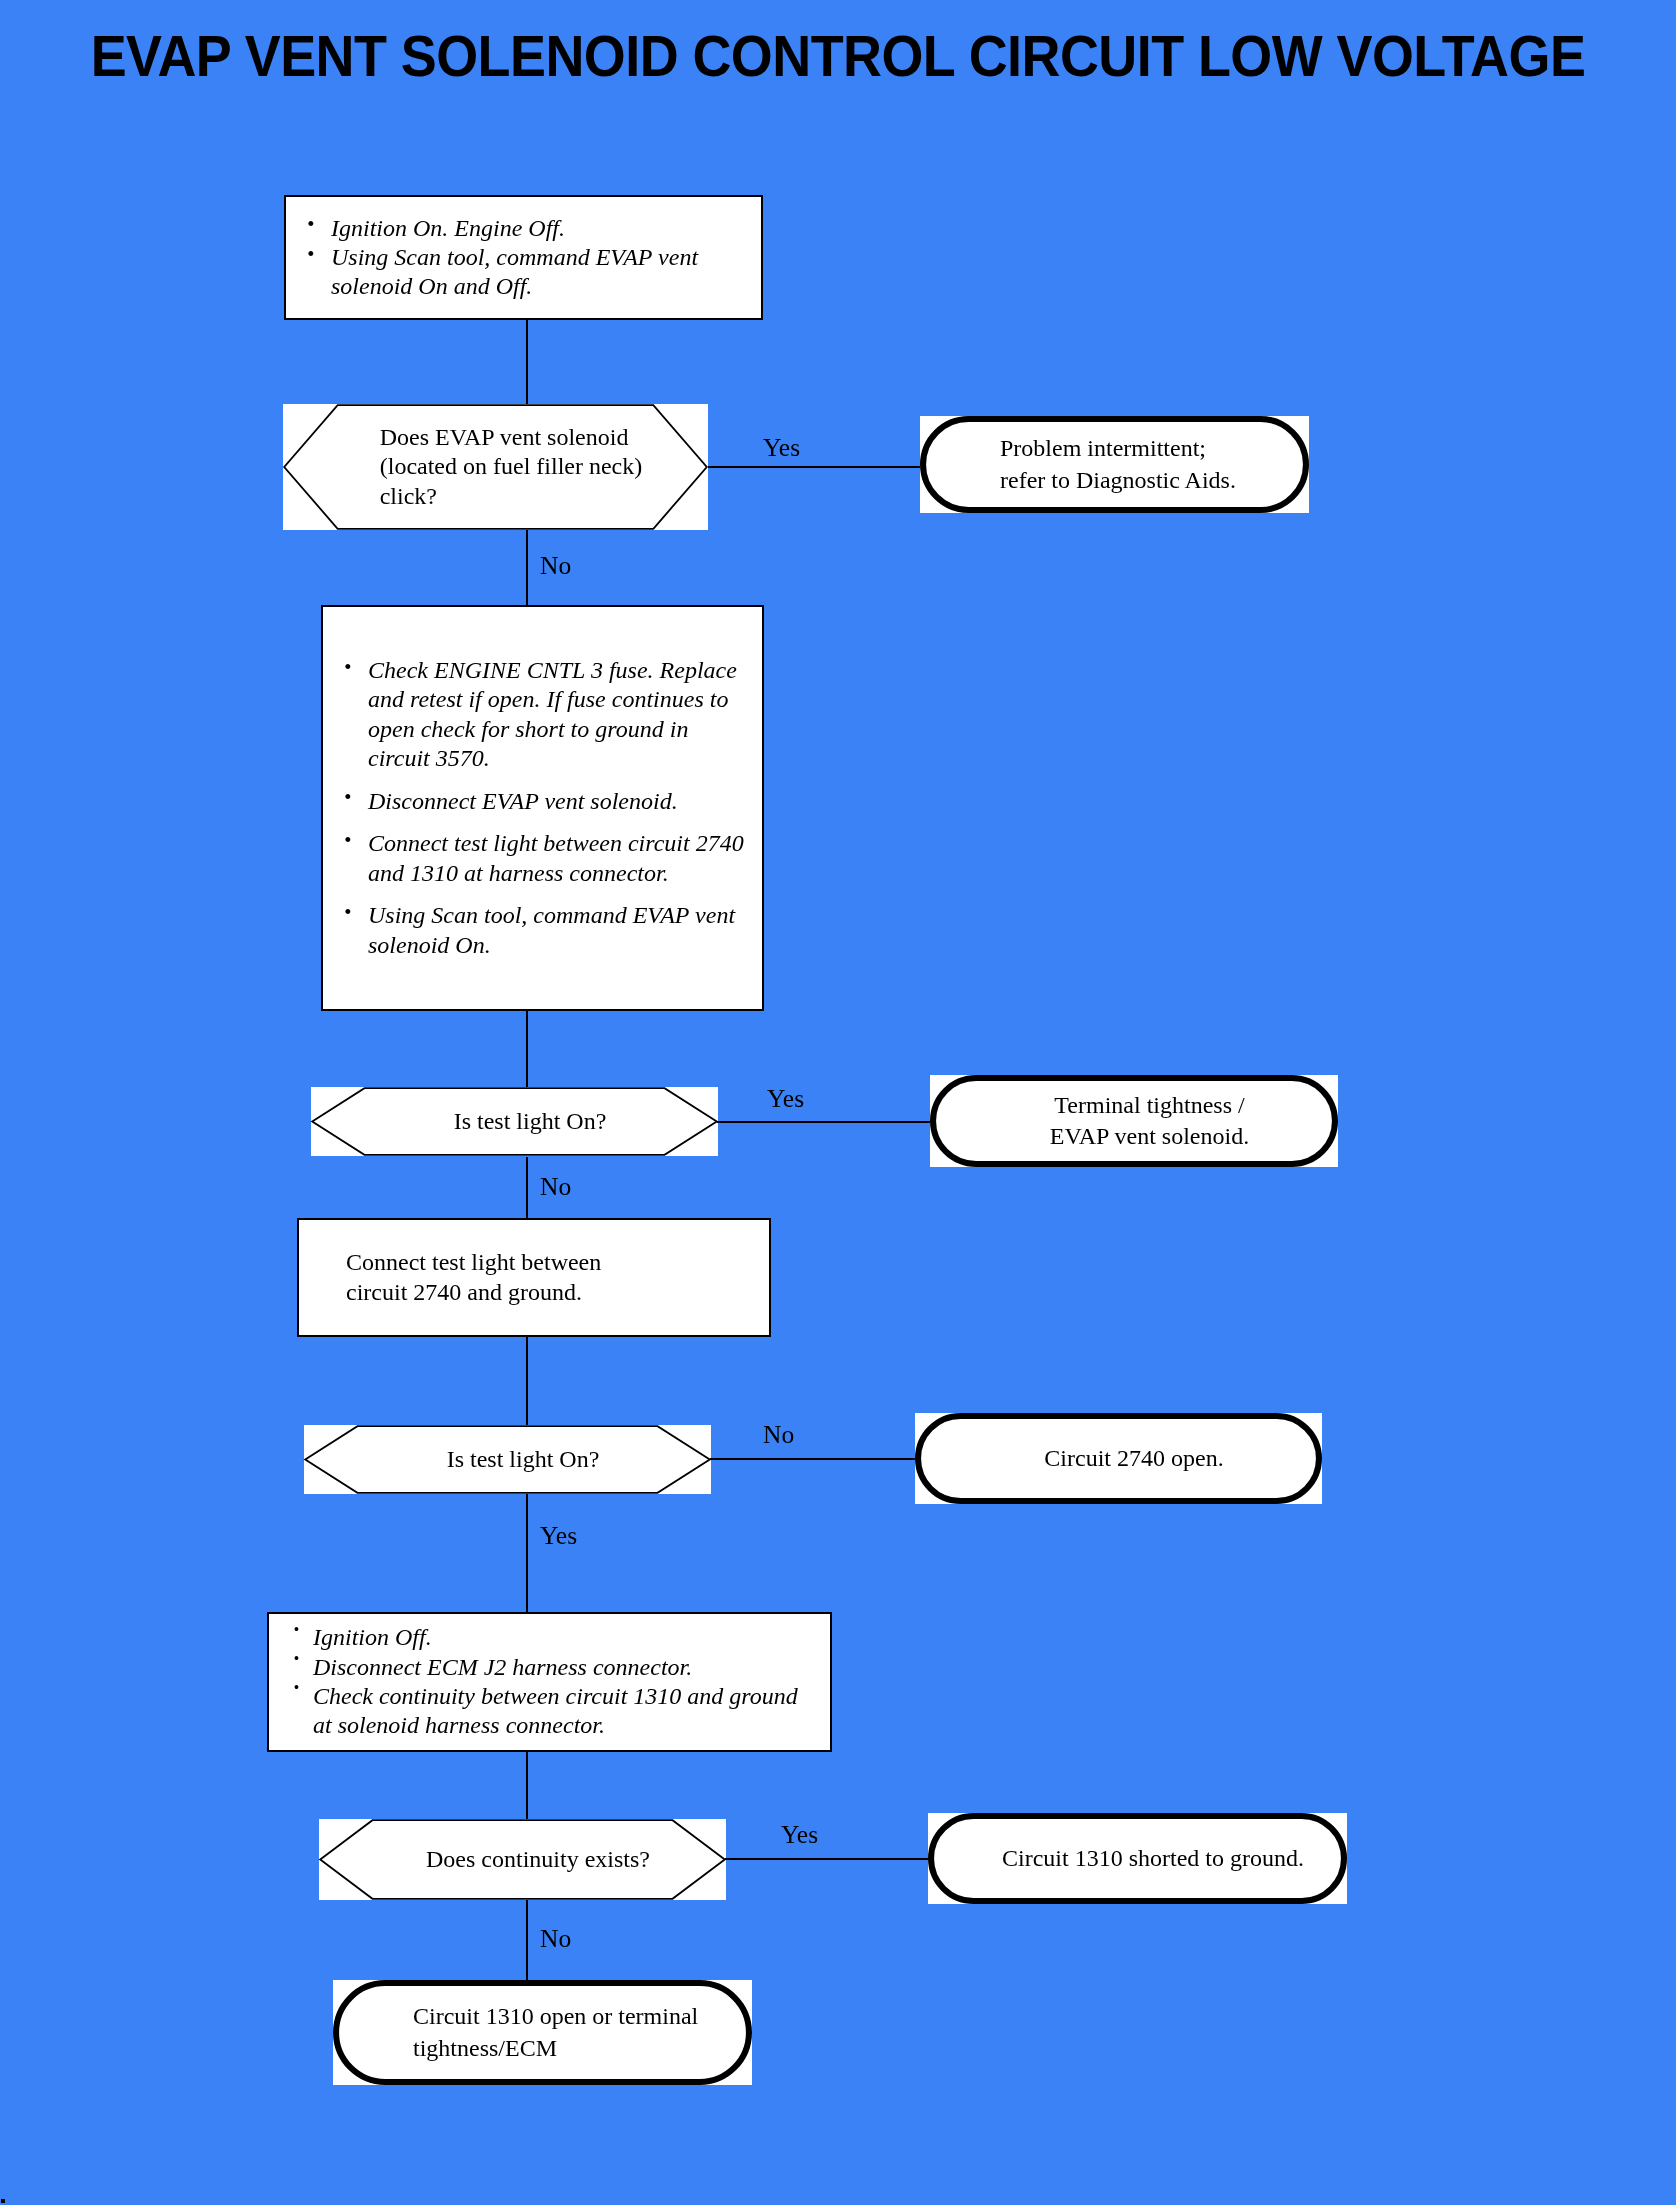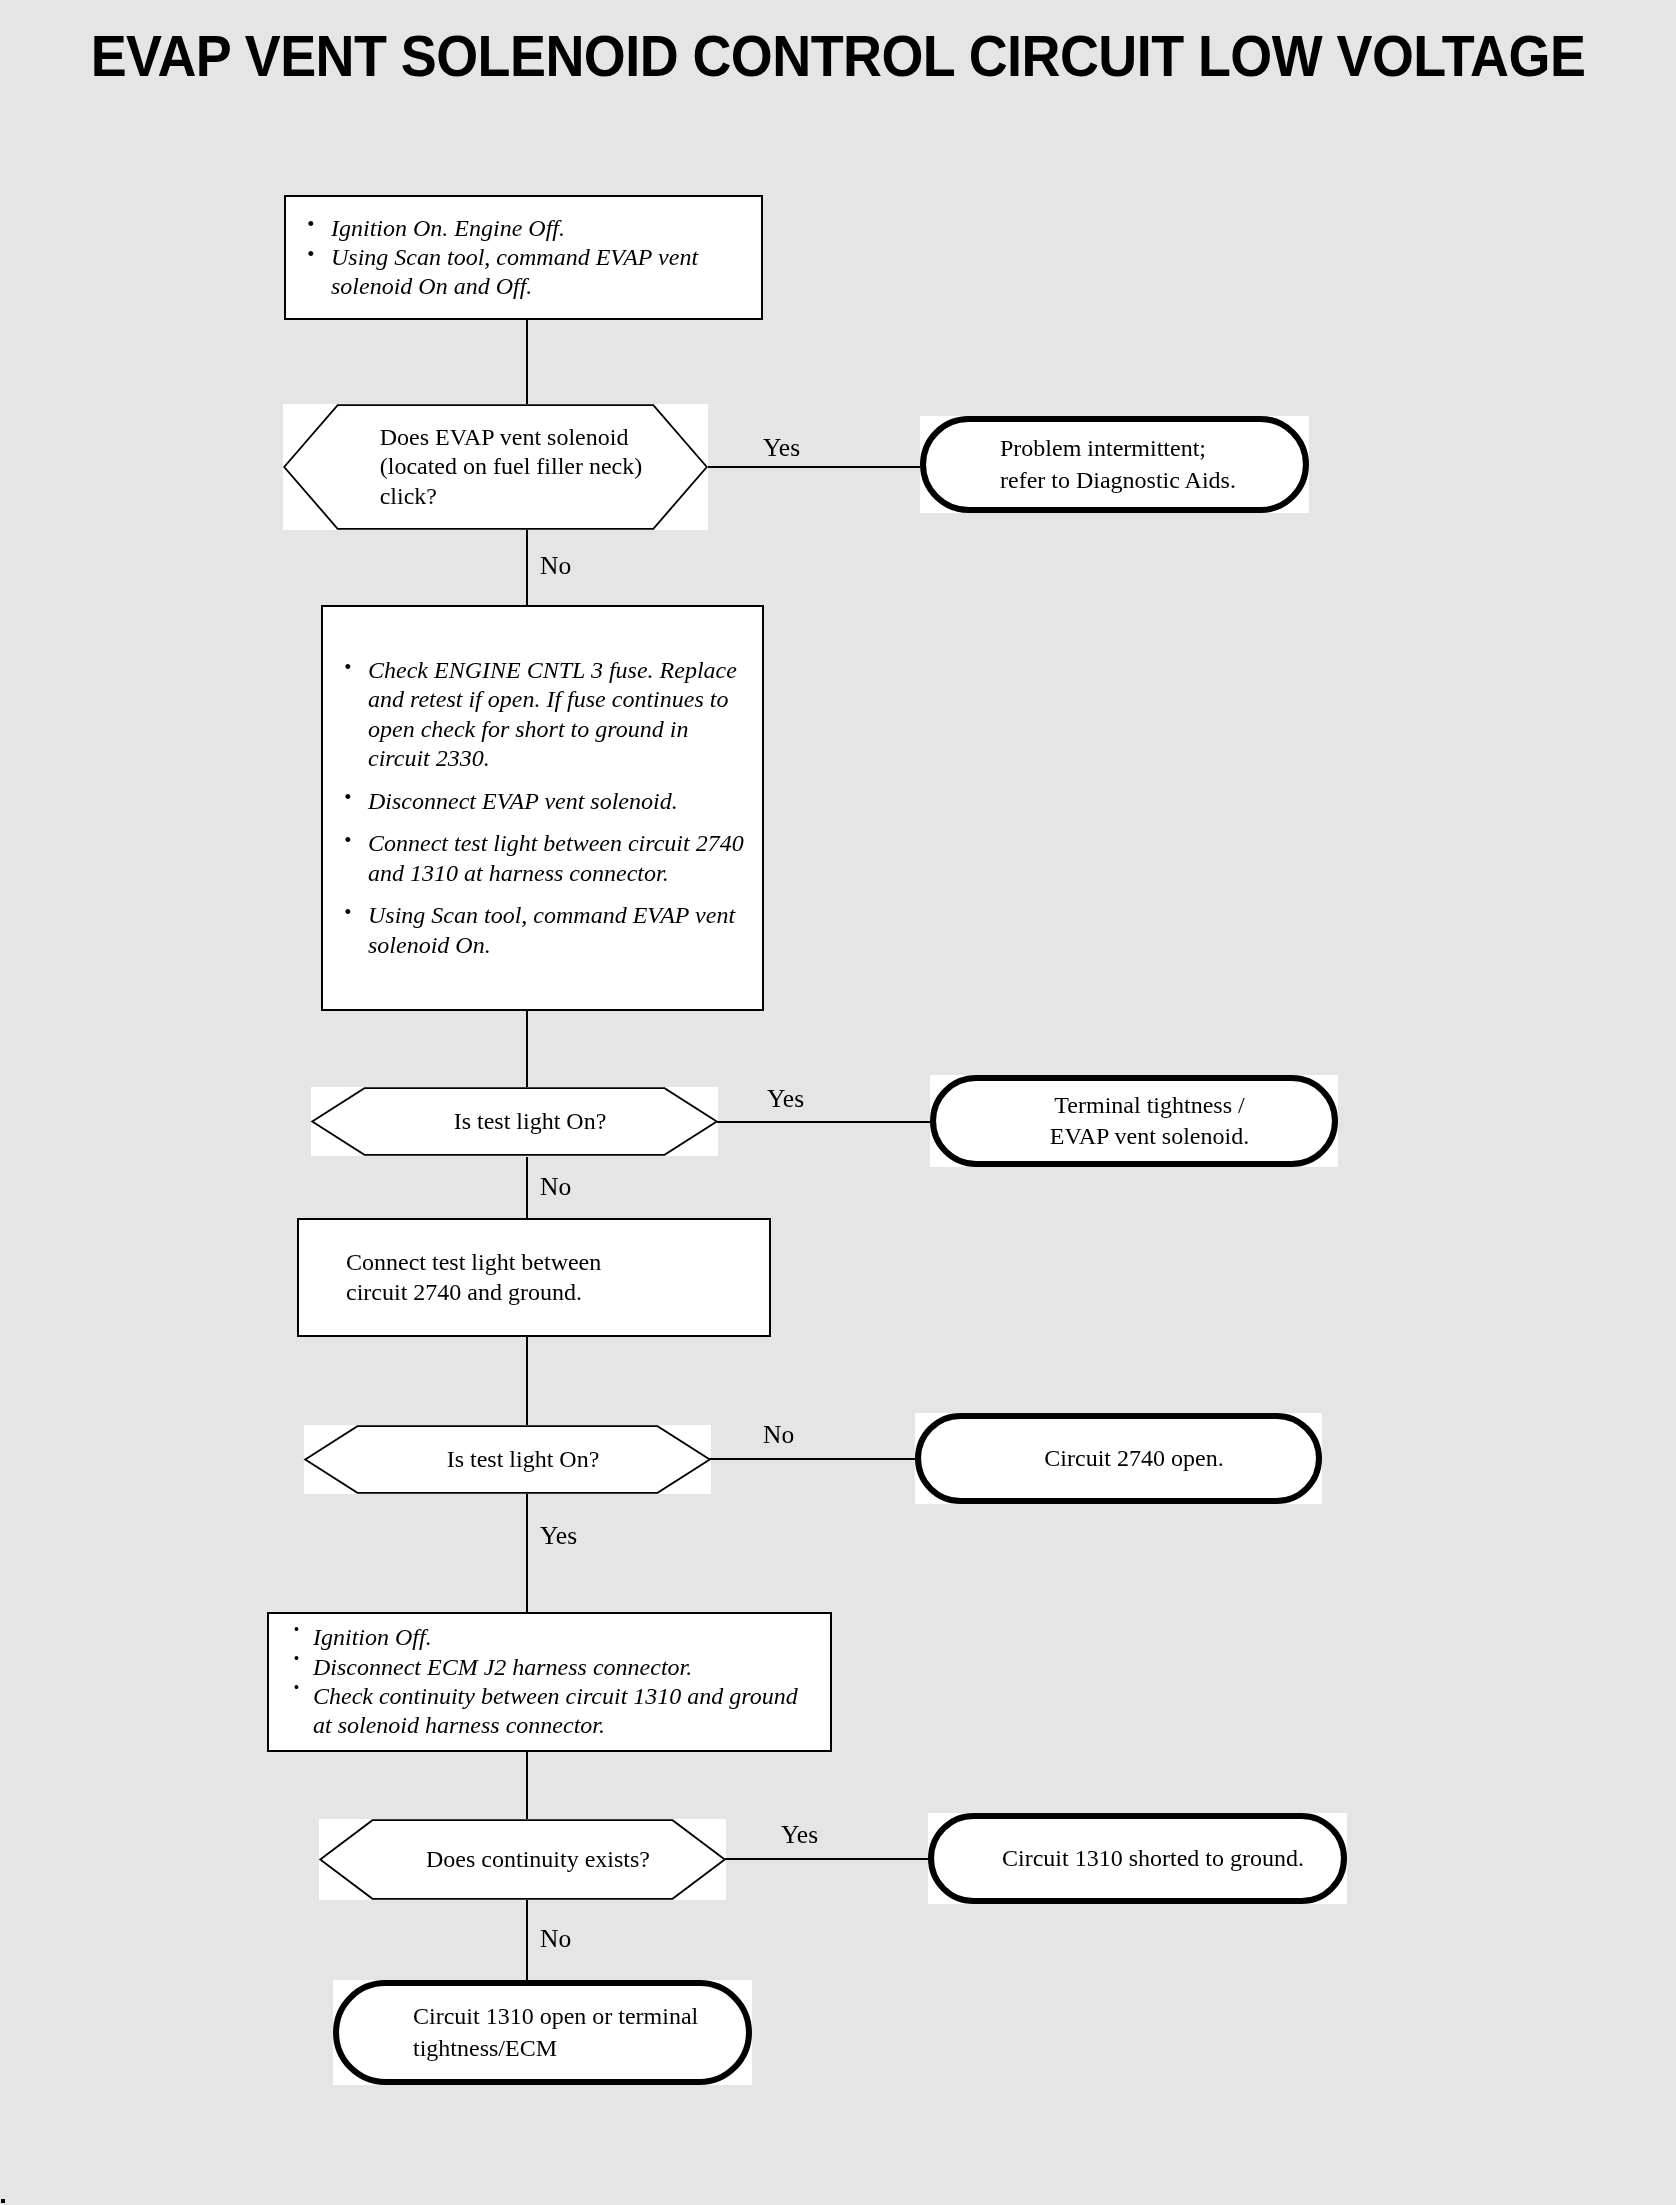--- a/index.html
+++ b/index.html
@@ -9,21 +9,21 @@
     background: #ffffff;
   }
   body {
     font-family: "Liberation Serif", "DejaVu Serif", serif;
     color: #000000;
   }
   #page {
     position: relative;
     width: 1676px;
     height: 2205px;
-    background: #e5e5e5;
+    background: #3b82f6;
     overflow: hidden;
   }
 
   
   .title {
     position: absolute;
     left: 0;
     top: 24px;
     width: 1676px;
     text-align: center;
@@ -198,21 +198,21 @@
       <span>refer to Diagnostic Aids.</span>
     </div>
   </div>
 
   <div class="vline" style="left:526px; top:530px; height:75px;"></div>
   <div class="edgelabel" style="left:540px; top:553px;">No</div>
 
   <div class="node process" style="left:321px; top:605px; width:443px; height:406px;">
     <div class="inner">
       <ul class="bullets spaced t40">
-        <li>Check ENGINE CNTL 3 fuse. Replace and retest if open.  If fuse continues to open check for short to ground in circuit 2330.</li>
+        <li>Check ENGINE CNTL 3 fuse. Replace and retest if open.  If fuse continues to open check for short to ground in circuit 3570.</li>
         <li>Disconnect EVAP vent solenoid.</li>
         <li>Connect test light between circuit 2740 and 1310 at harness connector.</li>
         <li>Using Scan tool, command EVAP vent solenoid On.</li>
       </ul>
     </div>
   </div>
 
   <div class="vline" style="left:526px; top:1011px; height:76px;"></div>
 
   <div class="node decision" style="left:311px; top:1087px; width:407px; height:69px;">

